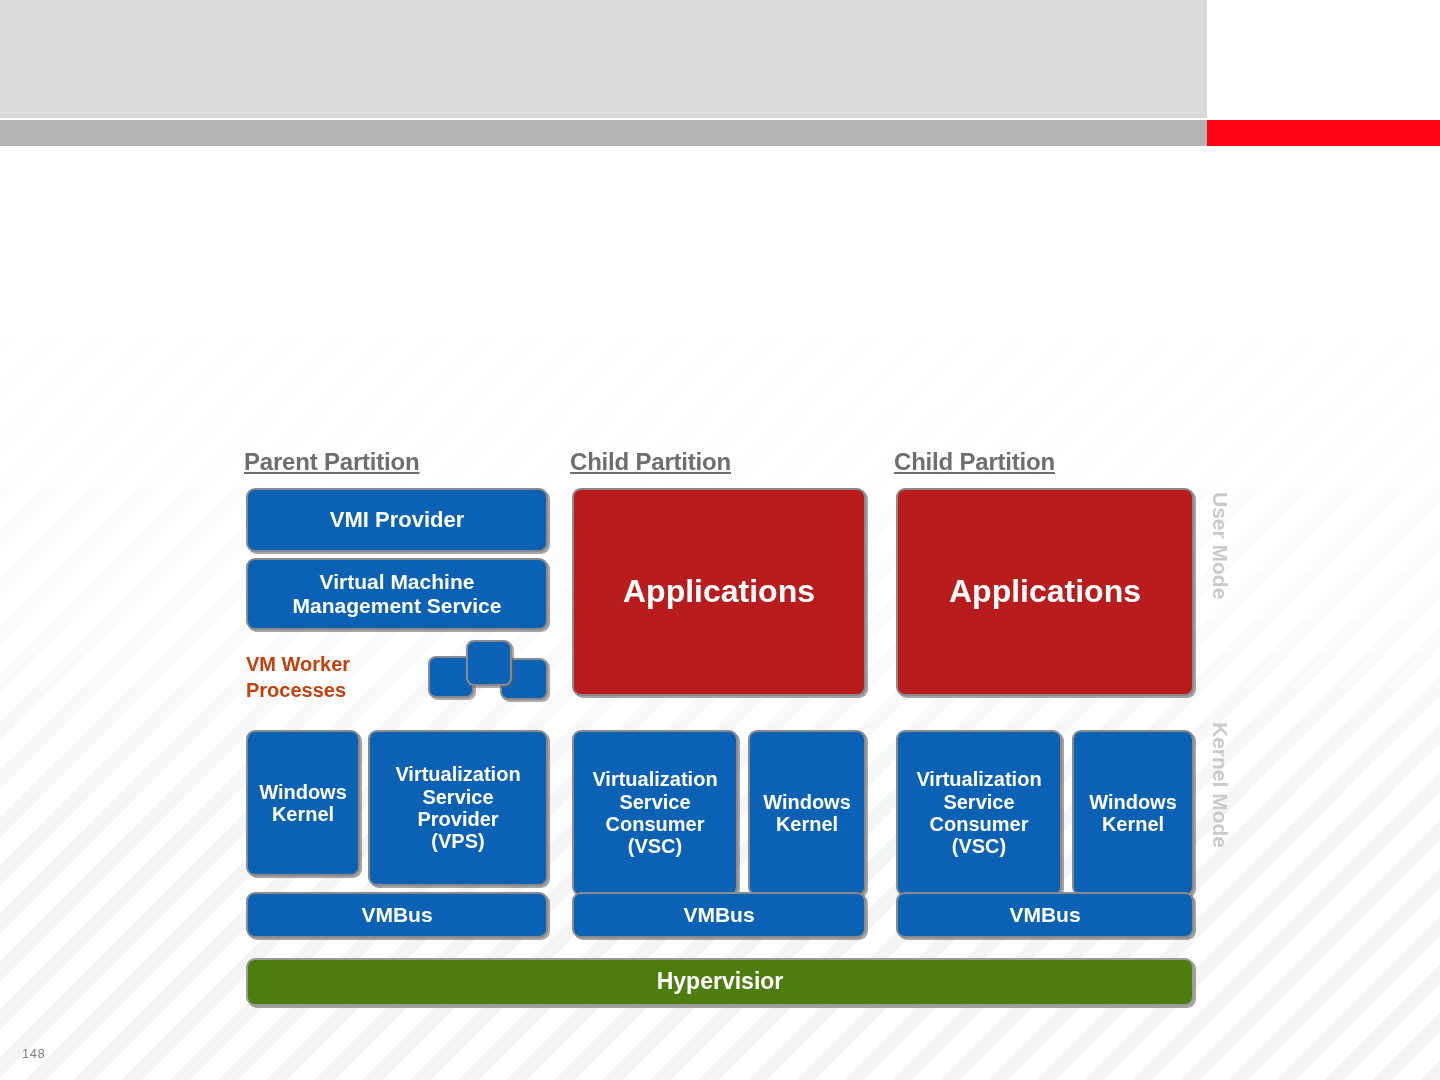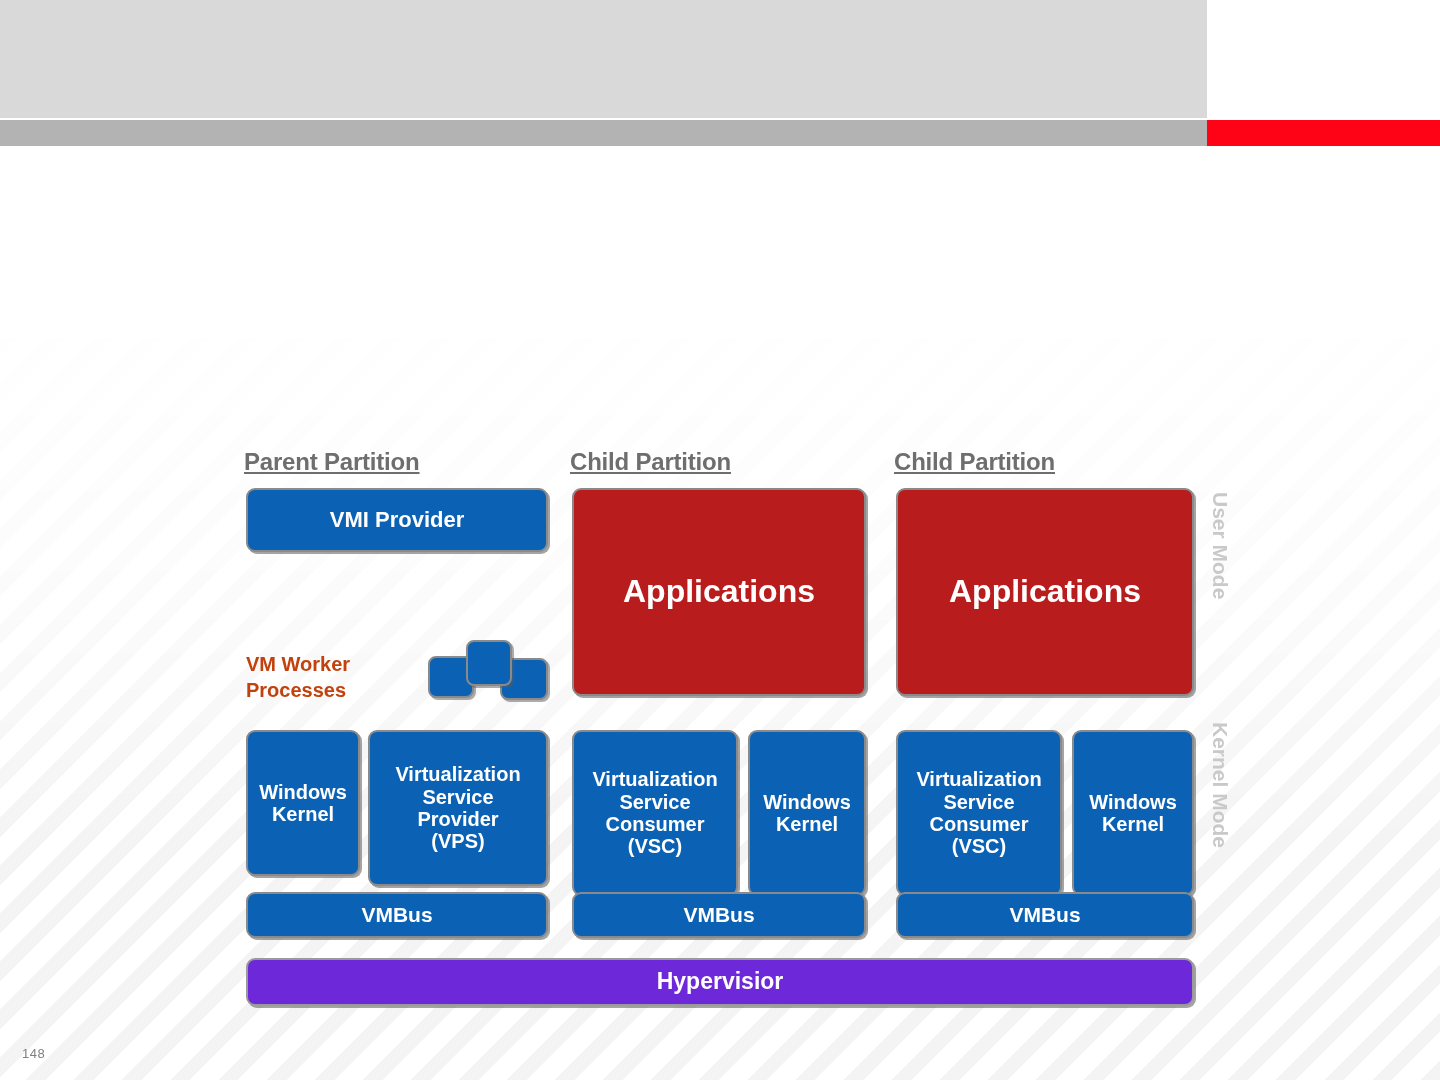--- a/index.html
+++ b/index.html
@@ -46,21 +46,21 @@
   .box{
     position:absolute;box-sizing:border-box;
     display:flex;align-items:center;justify-content:center;text-align:center;
     color:#ffffff;font-weight:bold;line-height:1.12;
     border-radius:9px;
     border:2px solid #8a8a8a;
     box-shadow:2px 2px 0 rgba(90,90,90,.55);
   }
   .blue{background:#0b62b5;}
   .red {background:#b91c1c;}
-  .gray{background:#6d28d9;border-color:#9a9a9a;}
+  .gray{background:#4d7c0f;border-color:#9a9a9a;}
 
   .lbl{display:block;padding:0 6px;}
 
   
   .mode-label{
     position:absolute;
     font-size:21px;font-weight:bold;color:#c9c9c9;letter-spacing:0px;
     writing-mode:vertical-rl;
     white-space:nowrap;
   }
@@ -92,20 +92,23 @@
   <div class="col-title" style="left:330px;top:8px;">Child Partition</div>
   <div class="col-title" style="left:654px;top:8px;">Child Partition</div>
 
   <div class="mode-label" style="left:968px;top:52px;">User Mode</div>
   <div class="mode-label" style="left:968px;top:282px;">Kernel Mode</div>
 
   <div class="box blue" style="left:6px;top:48px;width:302px;height:64px;font-size:22px;">
     <span class="lbl">VMI Provider</span>
   </div>
 
+  <div class="box blue" style="left:6px;top:118px;width:302px;height:72px;font-size:21px;">
+    <span class="lbl">Virtual Machine<br>Management Service</span>
+  </div>
 
   <div class="static-txt" style="left:6px;top:212px;">VM Worker<br>Processes</div>
 
   <div id="vmw-icon" style="left:188px;top:200px;width:124px;height:60px;">
     <div class="chip" style="left:0px;top:16px;width:46px;height:42px;"></div>
     <div class="chip" style="left:72px;top:18px;width:48px;height:42px;"></div>
     <div class="chip" style="left:38px;top:0px;width:46px;height:46px;"></div>
   </div>
 
   <div class="box blue" style="left:6px;top:290px;width:114px;height:146px;font-size:20px;">

